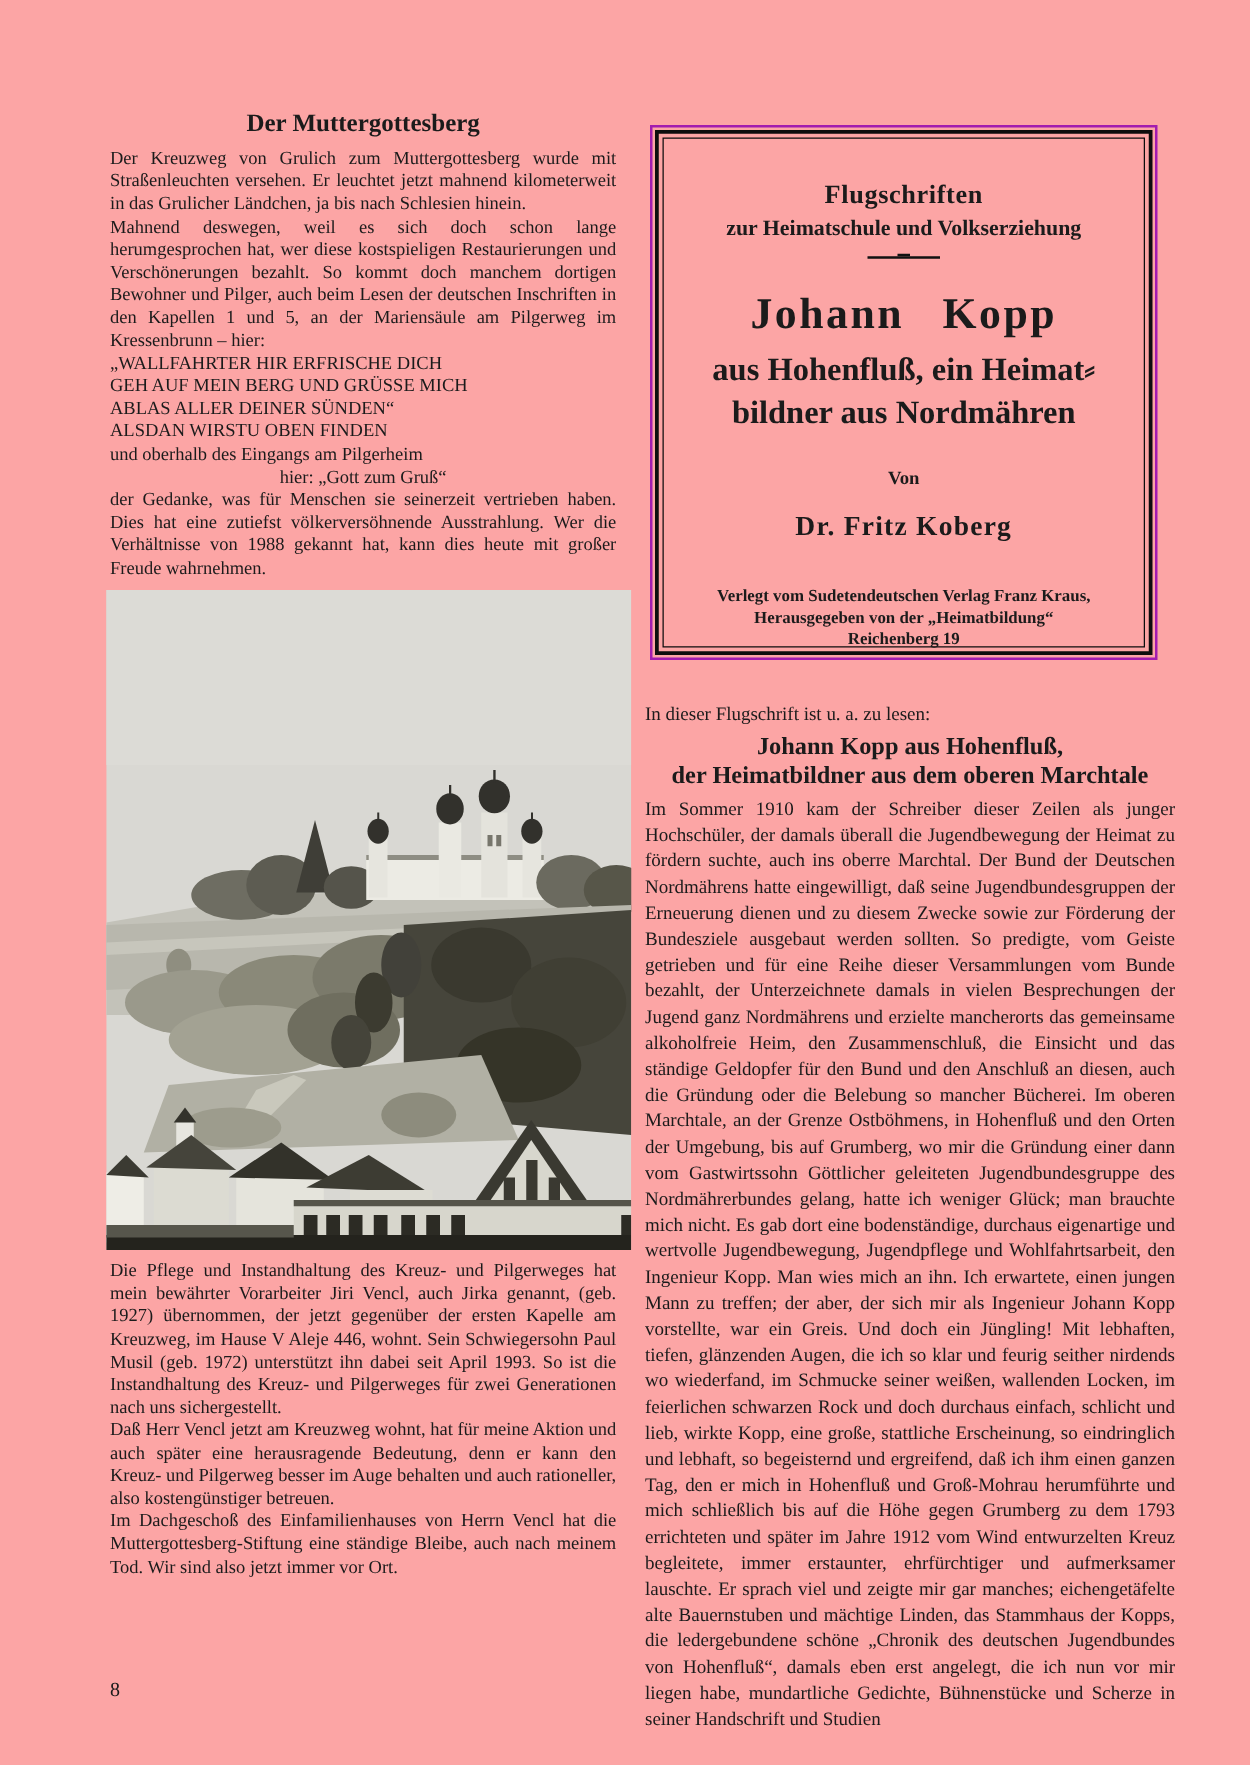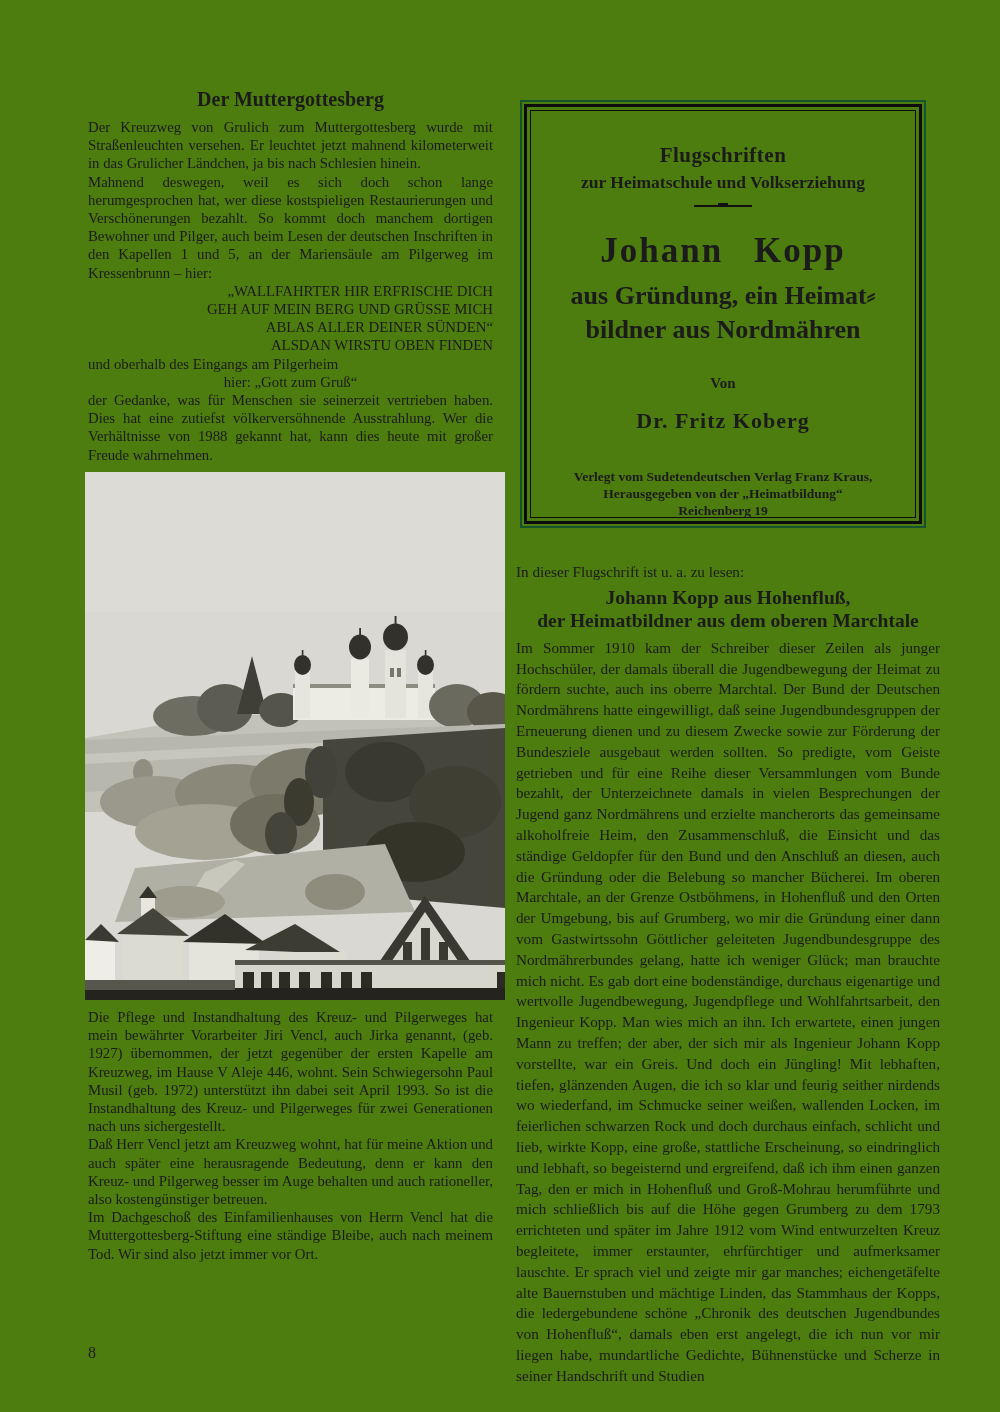--- a/index.html
+++ b/index.html
@@ -1,33 +1,33 @@
 <!DOCTYPE html>
 <html><head>
 <meta charset="utf-8">
 <style>
   html,body{margin:0;padding:0;background:#ffffff;}
-  .page{position:relative;width:1000px;height:1412px;background:#4d7c0f;
+  .page{position:relative;width:1000px;height:1412px;background:#fca5a5;
         font-family:"Liberation Serif","DejaVu Serif",serif;color:#1b1b1b;overflow:hidden;}
   .justify{text-align:justify;}
   p{margin:0;}
   
   .col-left-top{position:absolute;left:88px;top:88px;width:405px;font-size:14.8px;line-height:18.2px;}
   .article-title{font-size:20px;font-weight:bold;text-align:center;margin:0 0 8px 0;line-height:22px;}
-  .poem{text-align:right;}
+  .poem{text-align:left;}
   .center-line{text-align:center;}
   
   .photo-wrap{position:absolute;left:85px;top:472px;width:420px;height:528px;}
   .photo-wrap svg{display:block;width:100%;height:100%;}
   
   .col-left-bottom{position:absolute;left:88px;top:1008px;width:405px;font-size:14.8px;line-height:18.2px;}
   .italic{font-style:italic;}
   
   .flyer{position:absolute;left:520px;top:100px;width:406px;height:428px;box-sizing:border-box;
-         border:2px solid #14532d;padding:2px;}
+         border:2px solid #a21caf;padding:2px;}
   .flyer-mid{box-sizing:border-box;width:100%;height:100%;border:3px solid #0d0d0d;padding:3px;}
   .flyer-inner{box-sizing:border-box;width:100%;height:100%;border:1px solid #0d0d0d;
                text-align:center;font-weight:bold;}
   .flyer-series1{font-size:21px;margin-top:32px;letter-spacing:0.5px;}
   .flyer-series2{font-size:17.5px;margin-top:4px;}
   .flyer-rule{width:58px;height:2px;background:#111;margin:12px auto 0 auto;position:relative;}
   .flyer-rule:after{content:"";position:absolute;left:24px;top:-2px;width:10px;height:2px;background:#111;}
   .flyer-title1{font-size:35px;margin-top:24px;letter-spacing:2px;word-spacing:20px;}
   .flyer-title2{font-size:26px;margin-top:10px;}
   .flyer-title3{font-size:26px;margin-top:4px;}
@@ -159,21 +159,21 @@
     <p class="justify">Im Dachgeschoß des Einfamilienhauses von Herrn Vencl hat die Muttergottesberg-Stiftung eine ständige Bleibe, auch nach meinem Tod. Wir sind also jetzt immer vor Ort.</p>
   </div>
 
   <div class="flyer">
     <div class="flyer-mid">
       <div class="flyer-inner">
         <div class="flyer-series1">Flugschriften</div>
         <div class="flyer-series2">zur Heimatschule und Volkserziehung</div>
         <div class="flyer-rule"></div>
         <div class="flyer-title1">Johann Kopp</div>
-        <div class="flyer-title2">aus Gründung, ein Heimat⸗</div>
+        <div class="flyer-title2">aus Hohenfluß, ein Heimat⸗</div>
         <div class="flyer-title3">bildner aus Nordmähren</div>
         <div class="flyer-von">Von</div>
         <div class="flyer-author">Dr. Fritz Koberg</div>
         <div class="flyer-pub">
           <div>Verlegt vom Sudetendeutschen Verlag Franz Kraus,</div>
           <div>Herausgegeben von der „Heimatbildung“</div>
           <div>Reichenberg 19</div>
         </div>
       </div>
     </div>

